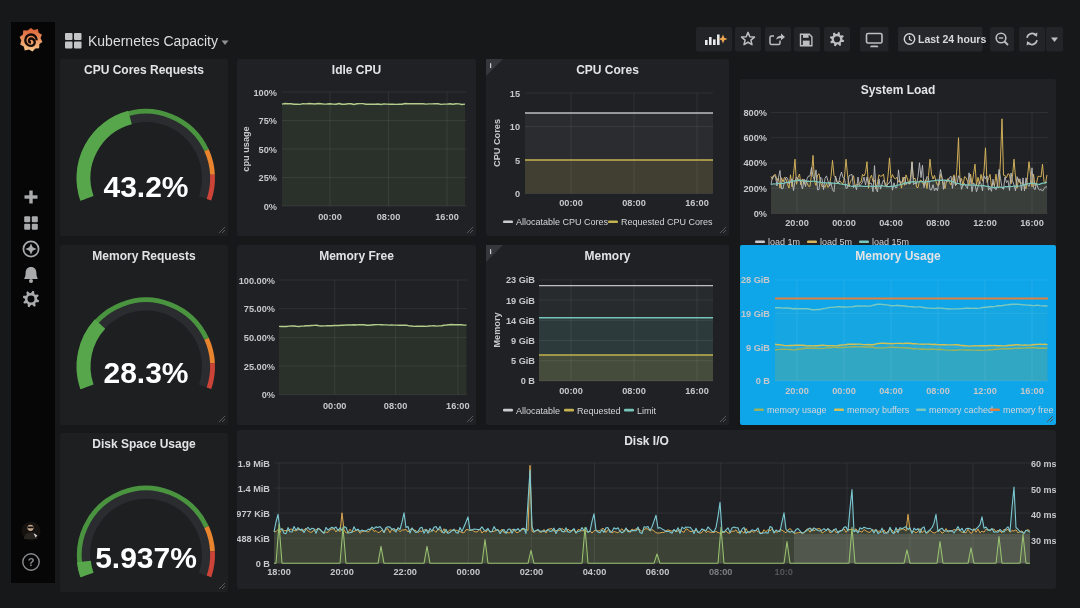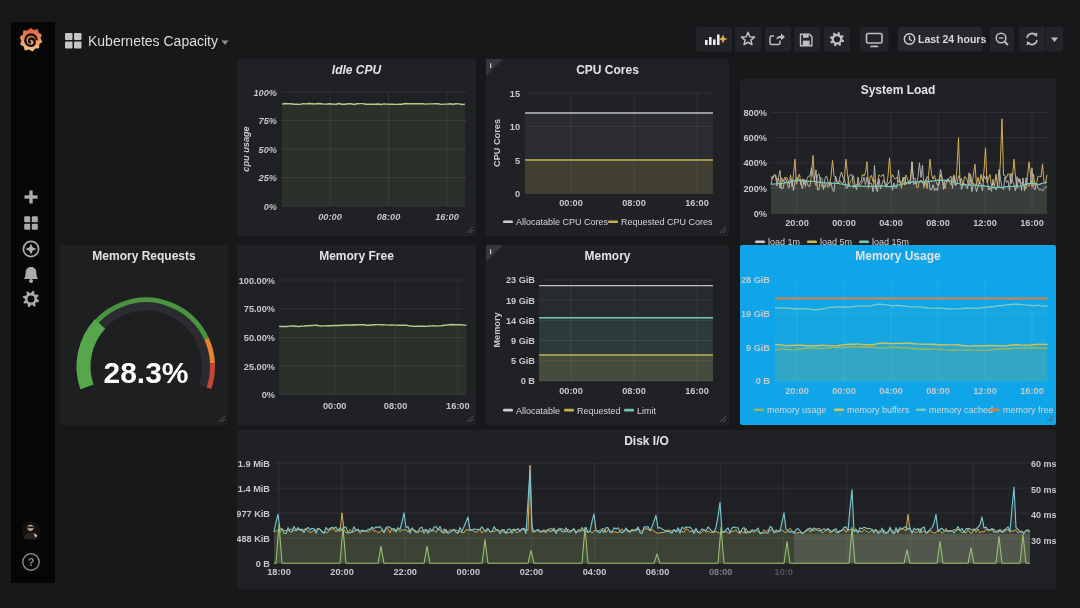--- a/index.html
+++ b/index.html
@@ -84,34 +84,60 @@
       <line x1="1004.5" y1="41.5" x2="1008" y2="45" stroke="#bcbec0" stroke-width="1.8"></line>
       <line x1="998.8" y1="38" x2="1003.2" y2="38" stroke="#bcbec0" stroke-width="1.4"></line>
       <rect x="1019" y="27" width="26" height="24.5" rx="2" fill="#232428"></rect>
       <path d="M1027,37.8 a5.2,5.2 0 0 1 9.2,-2.4" fill="none" stroke="#bcbec0" stroke-width="1.6"></path>
       <path d="M1037,40.2 a5.2,5.2 0 0 1 -9.2,2.4" fill="none" stroke="#bcbec0" stroke-width="1.6"></path>
       <path d="M1037.4,32.6 l-0.4,4.2 l-3.8,-2 Z" fill="#bcbec0"></path>
       <path d="M1026.6,45.4 l0.4,-4.2 l3.8,2 Z" fill="#bcbec0"></path>
       <rect x="1046" y="27" width="17" height="24.5" rx="2" fill="#232428"></rect>
       <path d="M1051,37.5 l7,0 l-3.5,4.5 Z" fill="#bcbec0"></path>
     </svg>
+    <div style="position:absolute;left:60px;top:59px;width:168px;height:177px;background:#1d1f21;border-radius:2px;">
+      <svg width="168" height="177" viewBox="0 0 168 177" style="position:absolute;left:0;top:0;">
+        <text x="84.0" y="14.5" fill="#e2e3e5" text-anchor="middle" style="font-family:&quot;Liberation Sans&quot;,sans-serif;font-size:12px;font-weight:700;">CPU Cores Requests</text>
+        <path d="M26.91,139.35 A62.50,62.50 0 1 1 145.09,139.35" fill="none" stroke="#2a2c30" stroke-width="13"></path>
+        <path d="M23.03,140.68 A66.60,66.60 0 0 1 146.56,91.28" fill="none" stroke="#4a9440" stroke-width="4.8"></path>
+        <path d="M146.56,91.28 A66.60,66.60 0 0 1 152.52,115.75" fill="none" stroke="#e8832e" stroke-width="4.8"></path>
+        <path d="M152.52,115.75 A66.60,66.60 0 0 1 148.97,140.68" fill="none" stroke="#cc4438" stroke-width="4.8"></path>
+        <path d="M26.91,139.35 A62.50,62.50 0 0 1 70.01,58.58" fill="none" stroke="#57a64b" stroke-width="14"></path>
+        <text x="86.0" y="137.5" fill="#ffffff" text-anchor="middle" style="font-family:&quot;Liberation Sans&quot;,sans-serif;font-size:30px;font-weight:700;">43.2%</text>
+        <line x1="159" y1="174" x2="165" y2="168" stroke="#55575a" stroke-width="1"></line>
+        <line x1="162" y1="174" x2="165" y2="171" stroke="#55575a" stroke-width="1"></line>
+      </svg>
+    </div>
     <div style="position:absolute;left:60px;top:245px;width:168px;height:180px;background:#1d1f21;border-radius:2px;">
       <svg width="168" height="180" viewBox="0 0 168 180" style="position:absolute;left:0;top:0;">
         <text x="84.0" y="14.5" fill="#e2e3e5" text-anchor="middle" style="font-family:&quot;Liberation Sans&quot;,sans-serif;font-size:12px;font-weight:700;">Memory Requests</text>
         <path d="M26.91,141.85 A62.50,62.50 0 1 1 145.09,141.85" fill="none" stroke="#2a2c30" stroke-width="13"></path>
         <path d="M23.03,143.18 A66.60,66.60 0 0 1 146.56,93.78" fill="none" stroke="#4a9440" stroke-width="4.8"></path>
         <path d="M146.56,93.78 A66.60,66.60 0 0 1 152.52,118.25" fill="none" stroke="#e8832e" stroke-width="4.8"></path>
         <path d="M152.52,118.25 A66.60,66.60 0 0 1 148.97,143.18" fill="none" stroke="#cc4438" stroke-width="4.8"></path>
         <path d="M26.91,141.85 A62.50,62.50 0 0 1 40.06,79.12" fill="none" stroke="#57a64b" stroke-width="14"></path>
         <text x="86.0" y="138.0" fill="#ffffff" text-anchor="middle" style="font-family:&quot;Liberation Sans&quot;,sans-serif;font-size:30px;font-weight:700;">28.3%</text>
         <line x1="159" y1="177" x2="165" y2="171" stroke="#55575a" stroke-width="1"></line>
         <line x1="162" y1="177" x2="165" y2="174" stroke="#55575a" stroke-width="1"></line>
       </svg>
     </div>
-    <div style="position:absolute;left:237px;top:59px;width:239px;height:177px;background:#1f2124;border-radius:2px;font-style:italic;">
+    <div style="position:absolute;left:60px;top:433px;width:168px;height:159px;background:#1d1f21;border-radius:2px;">
+      <svg width="168" height="159" viewBox="0 0 168 159" style="position:absolute;left:0;top:0;">
+        <text x="84.0" y="14.5" fill="#e2e3e5" text-anchor="middle" style="font-family:&quot;Liberation Sans&quot;,sans-serif;font-size:12px;font-weight:700;">Disk Space Usage</text>
+        <path d="M26.91,142.05 A62.50,62.50 0 1 1 145.09,142.05" fill="none" stroke="#2a2c30" stroke-width="13"></path>
+        <path d="M23.03,143.38 A66.60,66.60 0 0 1 146.56,93.98" fill="none" stroke="#4a9440" stroke-width="4.8"></path>
+        <path d="M146.56,93.98 A66.60,66.60 0 0 1 152.52,118.45" fill="none" stroke="#e8832e" stroke-width="4.8"></path>
+        <path d="M152.52,118.45 A66.60,66.60 0 0 1 148.97,143.38" fill="none" stroke="#cc4438" stroke-width="4.8"></path>
+        <path d="M26.91,142.05 A62.50,62.50 0 0 1 23.86,128.38" fill="none" stroke="#57a64b" stroke-width="14"></path>
+        <text x="86.0" y="135.2" fill="#ffffff" text-anchor="middle" style="font-family:&quot;Liberation Sans&quot;,sans-serif;font-size:30px;font-weight:700;">5.937%</text>
+        <line x1="159" y1="156" x2="165" y2="150" stroke="#55575a" stroke-width="1"></line>
+        <line x1="162" y1="156" x2="165" y2="153" stroke="#55575a" stroke-width="1"></line>
+      </svg>
+    </div>
+    <div style="position:absolute;left:237px;top:59px;width:239px;height:177px;background:#1f2124;border-radius:2px;">
       <svg width="239" height="177" viewBox="0 0 239 177" style="position:absolute;left:0;top:0;">
         <text x="119.5" y="14.5" fill="#e2e3e5" text-anchor="middle" style="font-family:&quot;Liberation Sans&quot;,sans-serif;font-size:12px;font-weight:700;">Idle CPU</text>
         <path d="M45.0,45.1 L48.0,44.5 L51.0,44.8 L54.0,44.7 L57.0,45.2 L60.0,45.2 L63.0,45.4 L66.0,44.6 L69.0,44.9 L72.0,44.5 L75.0,44.7 L78.0,45.0 L81.0,44.5 L84.0,44.7 L87.0,45.1 L90.0,45.0 L93.0,44.7 L96.0,45.1 L99.0,45.3 L102.0,44.5 L105.0,45.3 L108.0,45.2 L111.0,44.8 L114.0,44.7 L117.0,45.5 L120.0,44.8 L123.0,44.6 L126.0,44.6 L129.0,45.3 L132.0,45.1 L135.0,45.3 L138.0,45.2 L141.0,45.0 L144.0,45.5 L147.0,44.9 L150.0,45.1 L153.0,45.3 L156.0,45.1 L159.0,45.4 L162.0,45.1 L165.0,45.2 L168.0,44.5 L171.0,44.7 L174.0,44.8 L177.0,44.6 L180.0,44.7 L183.0,44.6 L186.0,44.8 L189.0,45.1 L192.0,44.9 L195.0,44.9 L198.0,44.7 L201.0,44.8 L204.0,45.4 L207.0,45.1 L210.0,45.1 L213.0,44.7 L216.0,45.2 L219.0,44.7 L222.0,44.9 L225.0,45.5 L228.0,45.1 L228.0,147.0 L45.0,147.0 Z" fill="rgba(150,185,95,0.10)" stroke="none"></path>
         <line x1="45.0" y1="33.0" x2="230.0" y2="33.0" stroke="rgba(255,255,255,0.07)" stroke-width="1"></line>
         <line x1="45.0" y1="61.5" x2="230.0" y2="61.5" stroke="rgba(255,255,255,0.07)" stroke-width="1"></line>
         <line x1="45.0" y1="90.0" x2="230.0" y2="90.0" stroke="rgba(255,255,255,0.07)" stroke-width="1"></line>
         <line x1="45.0" y1="118.5" x2="230.0" y2="118.5" stroke="rgba(255,255,255,0.07)" stroke-width="1"></line>
         <line x1="45.0" y1="147.0" x2="230.0" y2="147.0" stroke="rgba(255,255,255,0.07)" stroke-width="1"></line>
         <line x1="93.0" y1="33.0" x2="93.0" y2="147.0" stroke="rgba(255,255,255,0.07)" stroke-width="1"></line>
         <line x1="151.5" y1="33.0" x2="151.5" y2="147.0" stroke="rgba(255,255,255,0.07)" stroke-width="1"></line>

